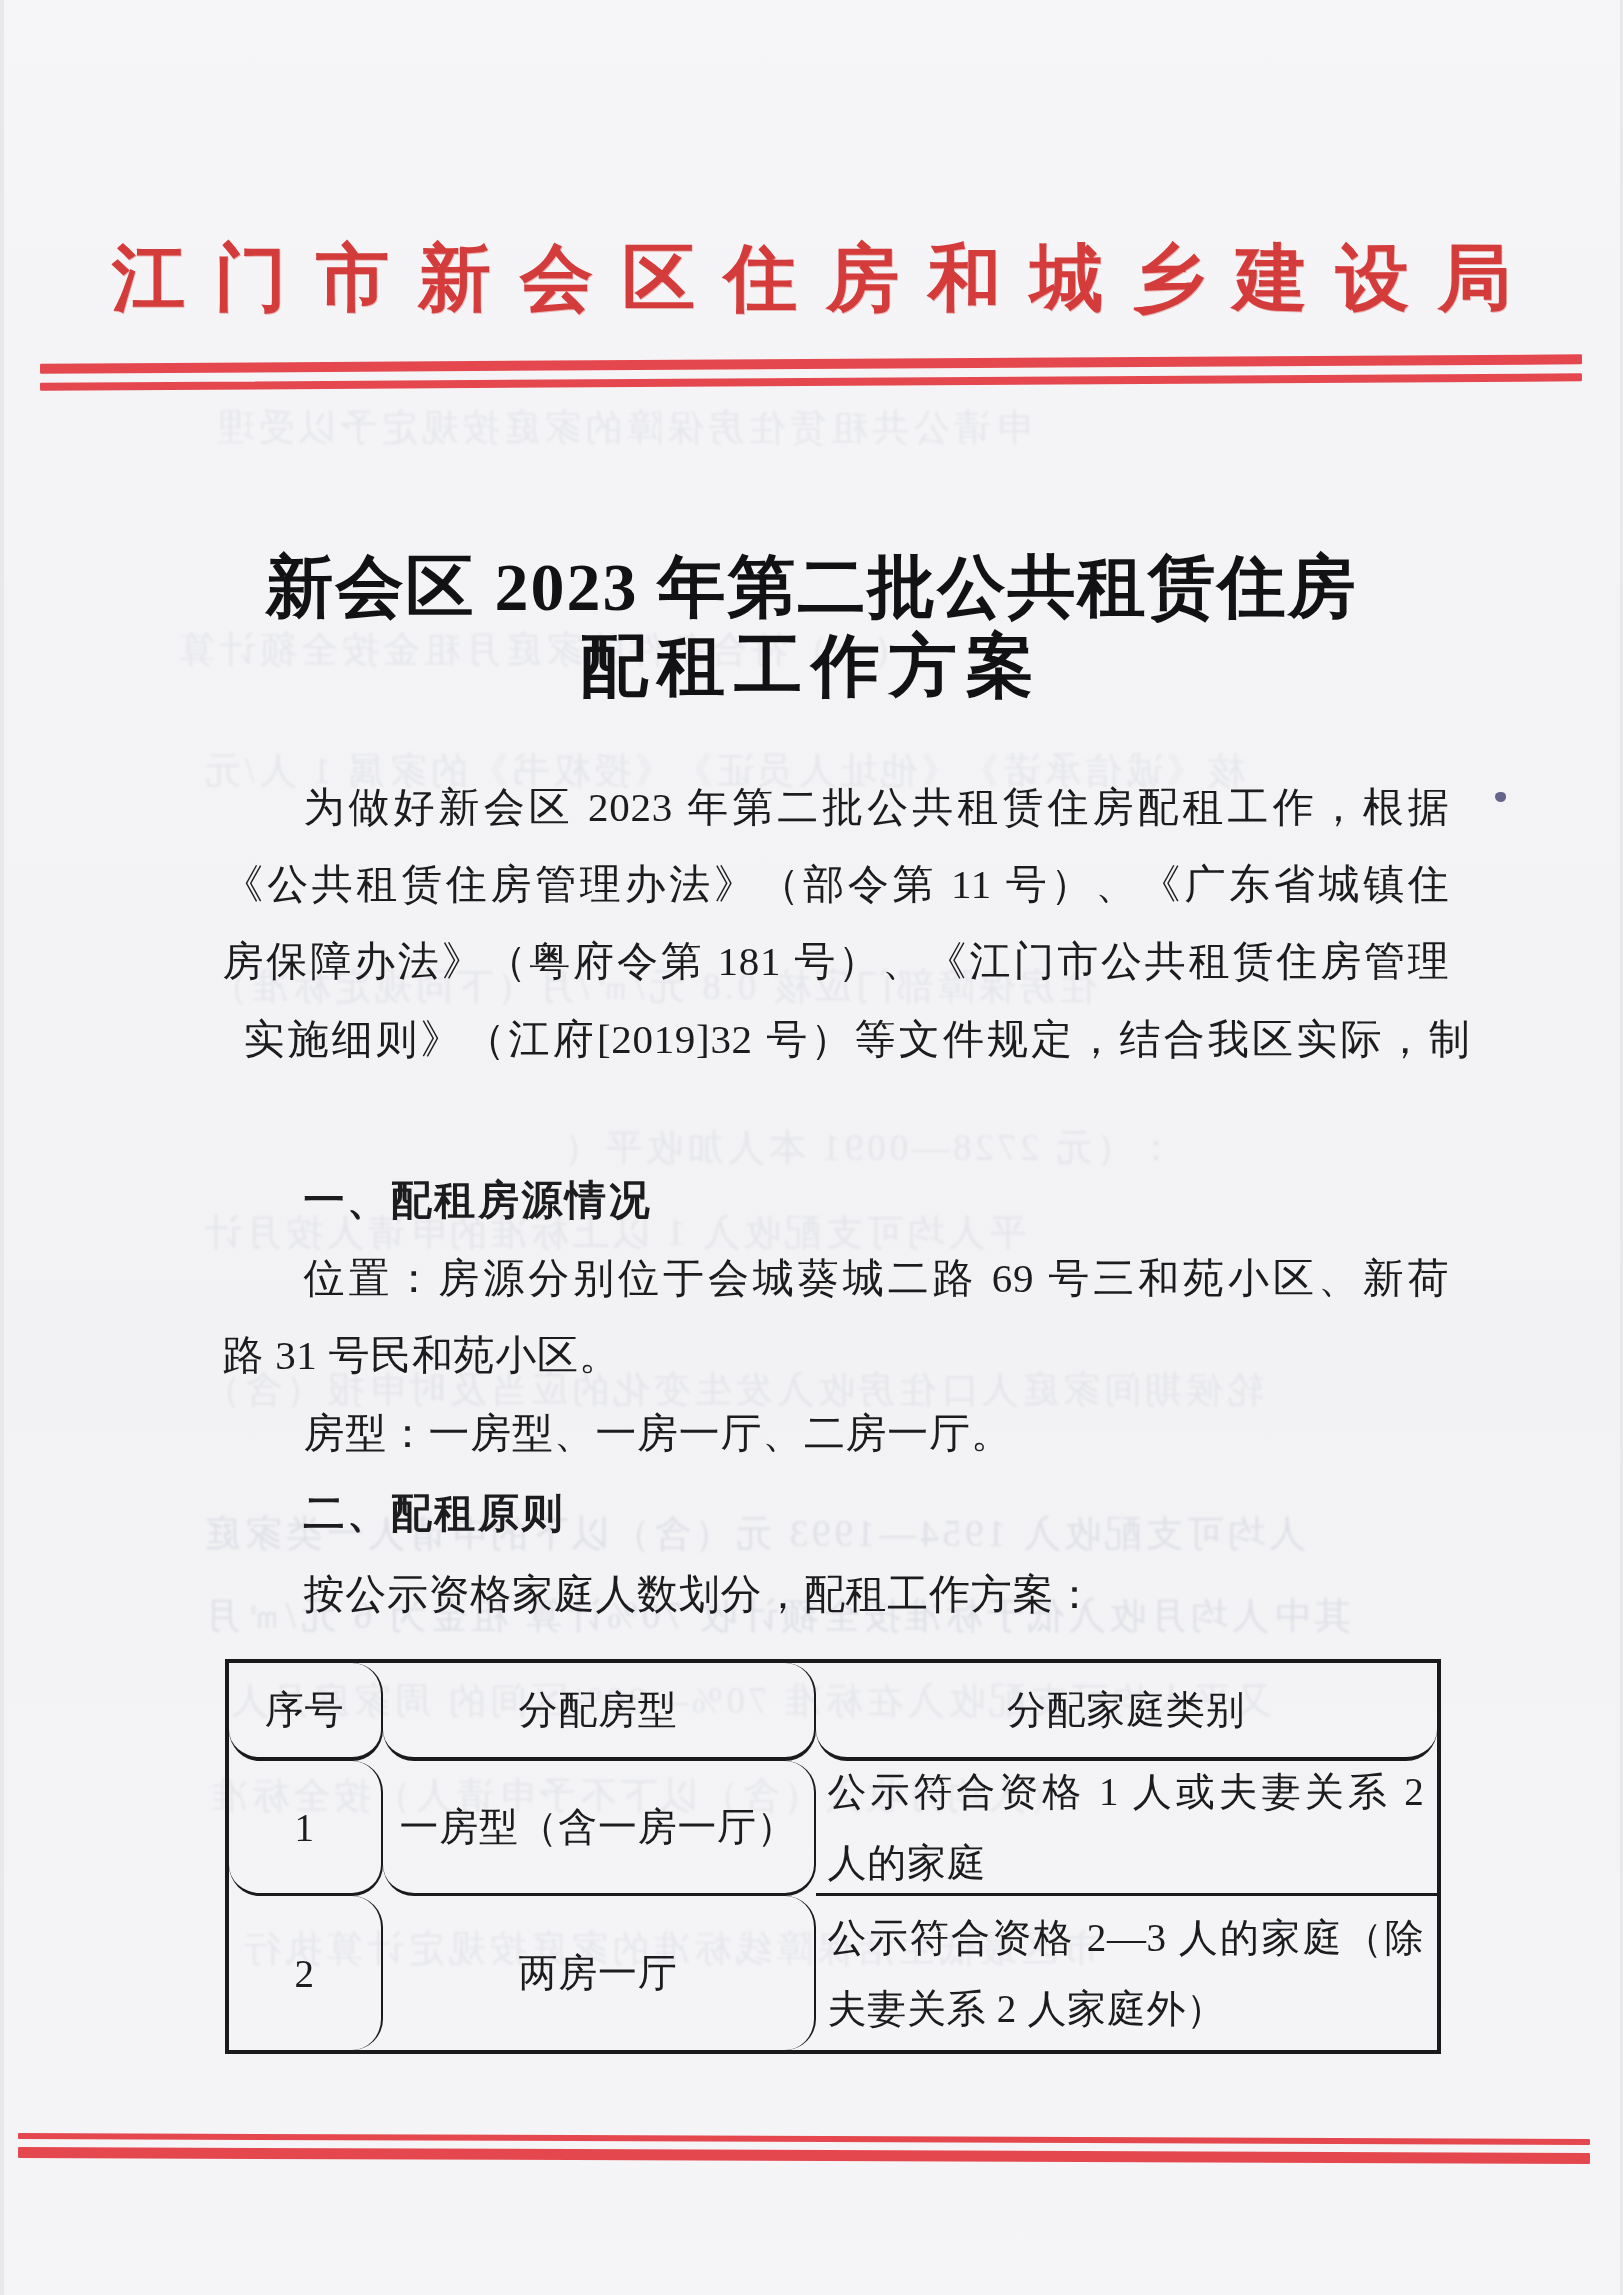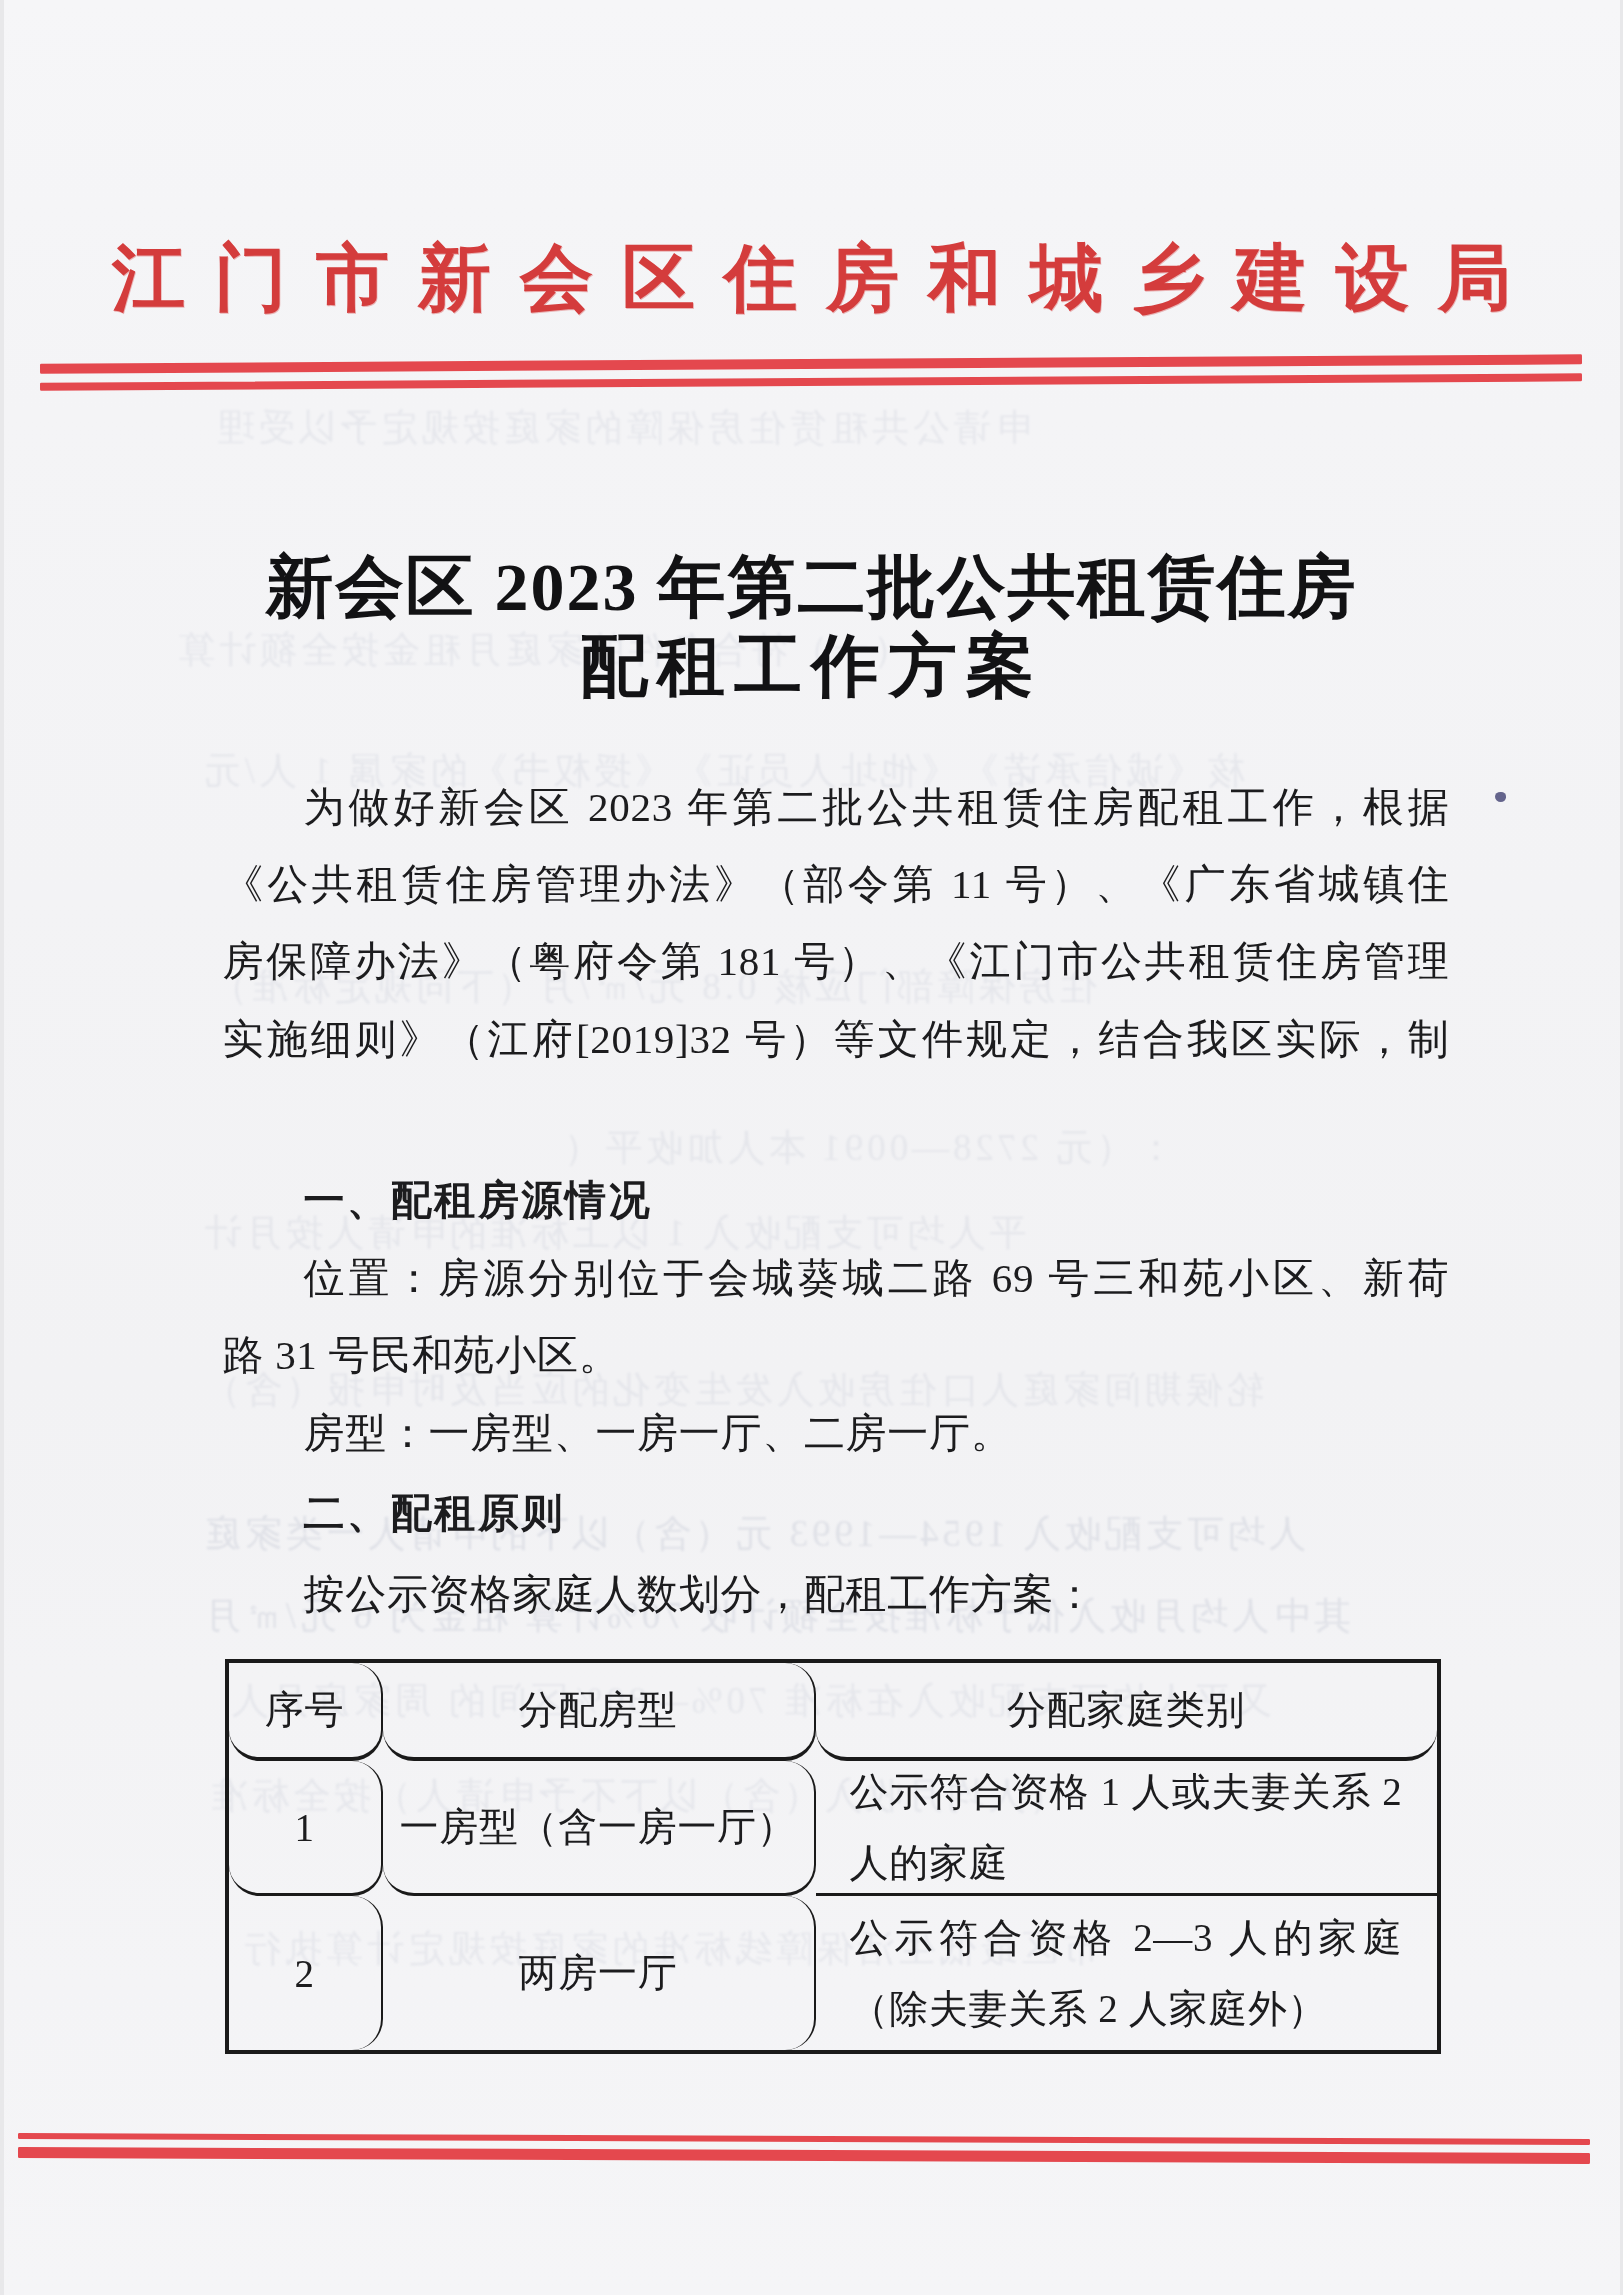--- a/index.html
+++ b/index.html
@@ -71,21 +71,21 @@
     box-sizing:border-box;
     display:flex;align-items:center;
     font-size:39px;letter-spacing:0.7px;
     border-right:2.6px solid var(--border-black);
     border-bottom:3.9px solid var(--border-black);
   }
   .cell.last-col{border-right:none;}
   .cell.last-row{border-bottom:none;}
   .cell.head{border-bottom:4.6px solid var(--border-black);}
   .c-center{justify-content:center;text-align:center;border-radius:31px;}
-  .c-left{justify-content:flex-start;text-align:justify;padding:0 34px;line-height:71px;}
+  .c-left{justify-content:flex-start;text-align:justify;padding:0 12px;line-height:71px;}
   
   .ghost{
     position:absolute;
     font-size:37px;letter-spacing:3.9px;white-space:nowrap;
     color:var(--ghost);opacity:.11;
     transform:scaleX(-1);
     filter:blur(1px);
     pointer-events:none;
   }
   .ghost.dark{opacity:.16;}
@@ -116,21 +116,21 @@
   <div class="org-title">江门市新会区住房和城乡建设局</div>
   <div class="red-rule rule-top-1"></div>
   <div class="red-rule rule-top-2"></div>
 
   <div class="doc-title doc-title-1">新会区 2023 年第二批公共租赁住房</div>
   <div class="doc-title doc-title-2">配租工作方案</div>
 
   <div class="body-line ind just" style="top:779px;">为做好新会区 2023 年第二批公共租赁住房配租工作，根据</div>
   <div class="body-line just" style="top:856px;">《公共租赁住房管理办法》（部令第 11 号）、《广东省城镇住</div>
   <div class="body-line just" style="top:933px;">房保障办法》（粤府令第 181 号）、《江门市公共租赁住房管理</div>
-  <div class="body-line just" style="top:1011px;">实施细则》（江府[2019]32 号）等文件规定，结合我区实际，制</div>
+  <div class="body-line just" style="top:1011px;margin-left:21px;">实施细则》（江府[2019]32 号）等文件规定，结合我区实际，制</div>
   <div class="body-line ind hei" style="top:1172px;">一、配租房源情况</div>
   <div class="body-line ind just" style="top:1250px;">位置：房源分别位于会城葵城二路 69 号三和苑小区、新荷</div>
   <div class="body-line" style="top:1327px;">路 31 号民和苑小区。</div>
   <div class="body-line ind" style="top:1405px;font-family:Liberation Serif, serif;">房型：一房型、一房一厅、二房一厅。</div>
   <div class="body-line ind hei" style="top:1485px;">二、配租原则</div>
   <div class="body-line ind" style="top:1566px;">按公示资格家庭人数划分，配租工作方案：</div>
 
   <div class="alloc-table">
     <div class="cell head c-center">序号</div>
     <div class="cell head c-center">分配房型</div>

